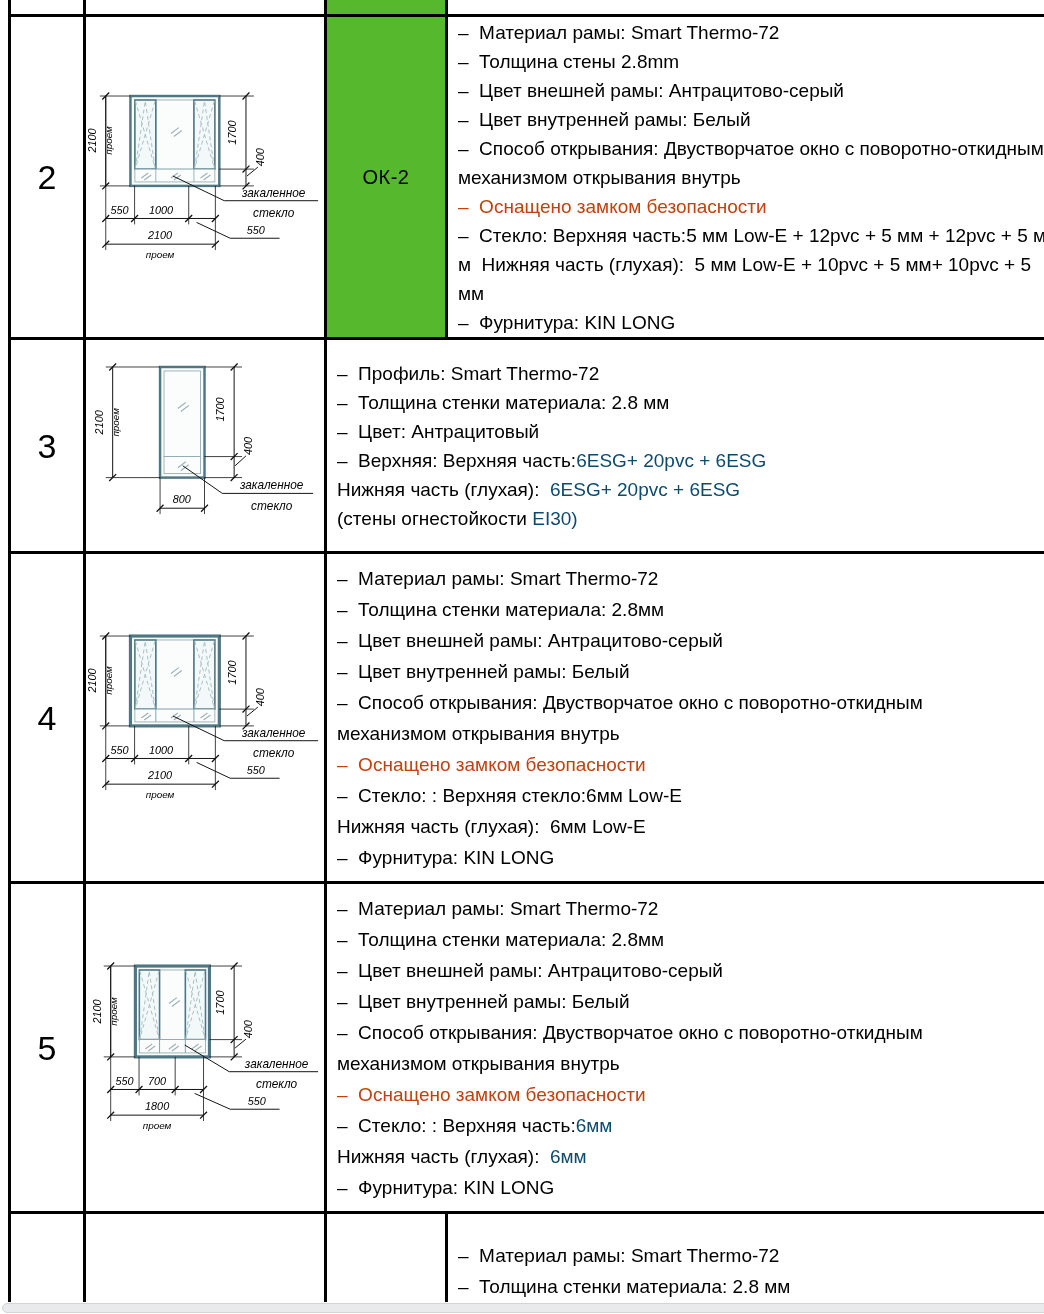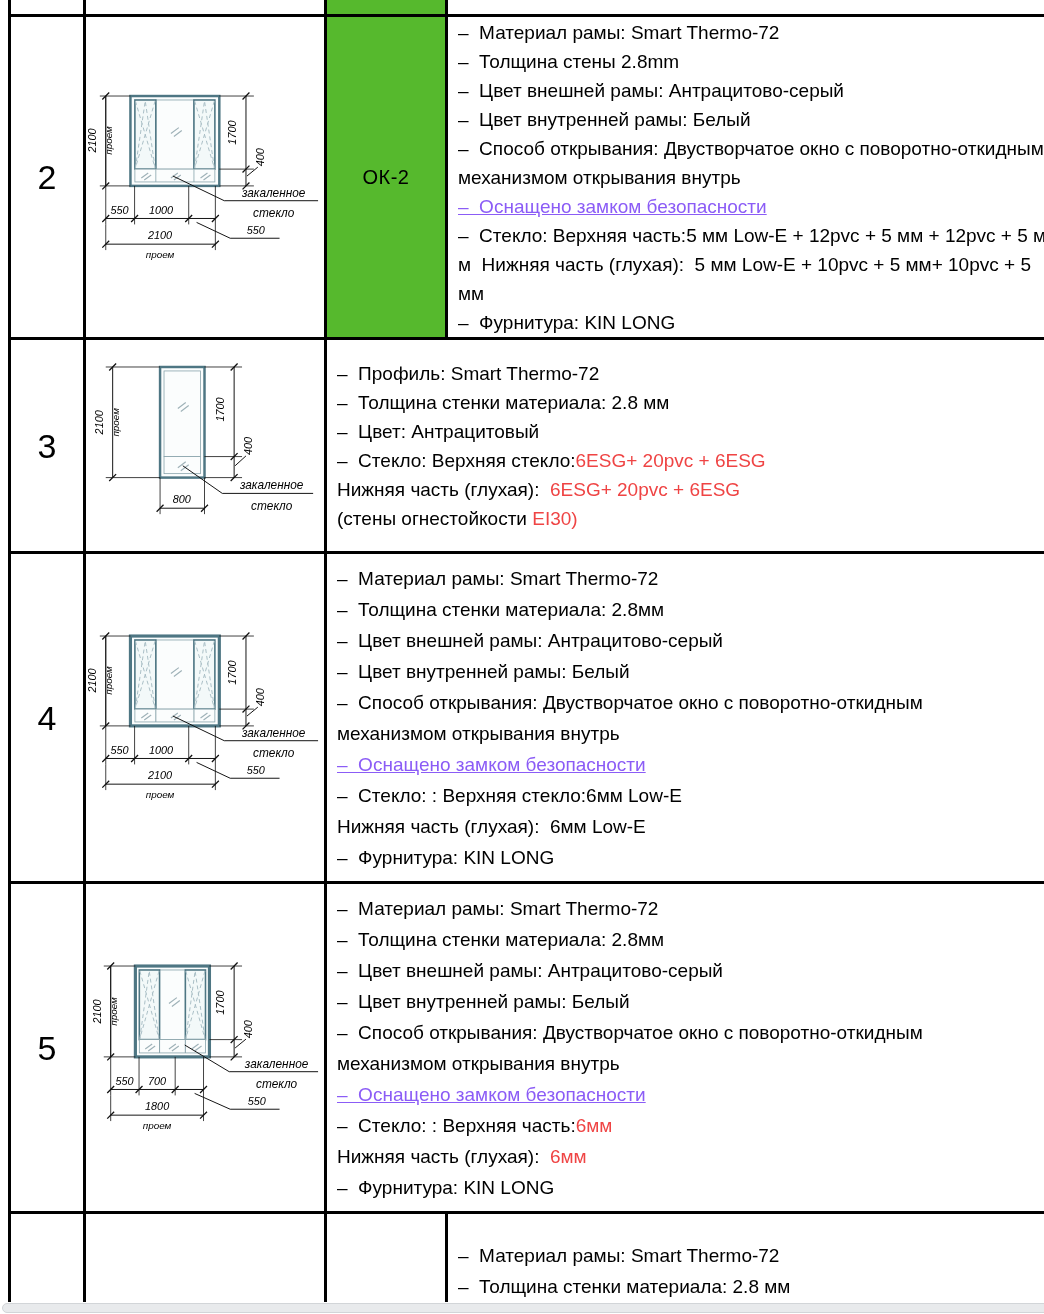--- a/index.html
+++ b/index.html
@@ -19,22 +19,22 @@
   .c2{width:241px;display:flex;align-items:center;justify-content:center;}
   .c3{width:121px;display:flex;align-items:center;justify-content:center;}
   .c4{flex:1;border-right:none;display:flex;flex-direction:column;justify-content:center;
       padding-left:10px;}
   .green-bg{background:#56b92d;}
   .rownum{font-size:34px;line-height:1;}
   .desig{font-size:20px;letter-spacing:.5px;}
   .line{white-space:pre;font-size:19px;}
   .lh29 .line{line-height:29px;}
   .lh31 .line{line-height:31px;}
-  .seg-green{color:#8b5cf6;text-decoration:underline;}
-  .seg-red{color:#ef4444;}
+  .seg-green{color:#c2410c;}
+  .seg-red{color:#0c4a6e;}
   .c4.top-align{justify-content:flex-start;padding-top:26px;}
   
   svg{display:block;}
   .frame{fill:#fcfefe;stroke:#4e7683;stroke-width:2.5;}
   .frame.bold{stroke-width:3.2;}
   .pane{fill:#f3f9f9;stroke:#4e7683;stroke-width:1.6;}
   .glass{fill:#fbfdfd;stroke:#87a2aa;stroke-width:.8;}
   .open-sym{stroke:#a9bec5;stroke-width:1;stroke-dasharray:4 3;fill:none;}
   .hatch{stroke:#9fb2b8;stroke-width:1.2;}
   .dim{stroke:#111;stroke-width:1;fill:none;}
@@ -165,21 +165,21 @@
         <text class="dimtext" x="97" y="158" text-anchor="middle">800</text>
         <path class="dim" d="M98,120 L138,148 H230"></path>
         <text class="lbl" x="188" y="144" text-anchor="middle">закаленное</text>
         <text class="lbl" x="188" y="165" text-anchor="middle">стекло</text>
       </svg>
     </div>
     <div class="cell c4 lh29">
       <div class="line"><span>–  Профиль: Smart Thermo-72</span></div>
       <div class="line"><span>–  Толщина стенки материала: 2.8 мм</span></div>
       <div class="line"><span>–  Цвет: Антрацитовый</span></div>
-      <div class="line"><span>–  Стекло: Верхняя стекло:</span><span class="seg-red">6ESG+ 20pvc + 6ESG</span></div>
+      <div class="line"><span>–  Верхняя: Верхняя часть:</span><span class="seg-red">6ESG+ 20pvc + 6ESG</span></div>
       <div class="line"><span>Нижняя часть (глухая):  </span><span class="seg-red">6ESG+ 20pvc + 6ESG</span></div>
       <div class="line"><span>(стены огнестойкости </span><span class="seg-red">EI30)</span></div>
     </div>
   </div>
 
   <div class="row" style="height:327px;">
     <div class="cell c1">
       <span class="rownum">4</span>
     </div>
     <div class="cell c2">

